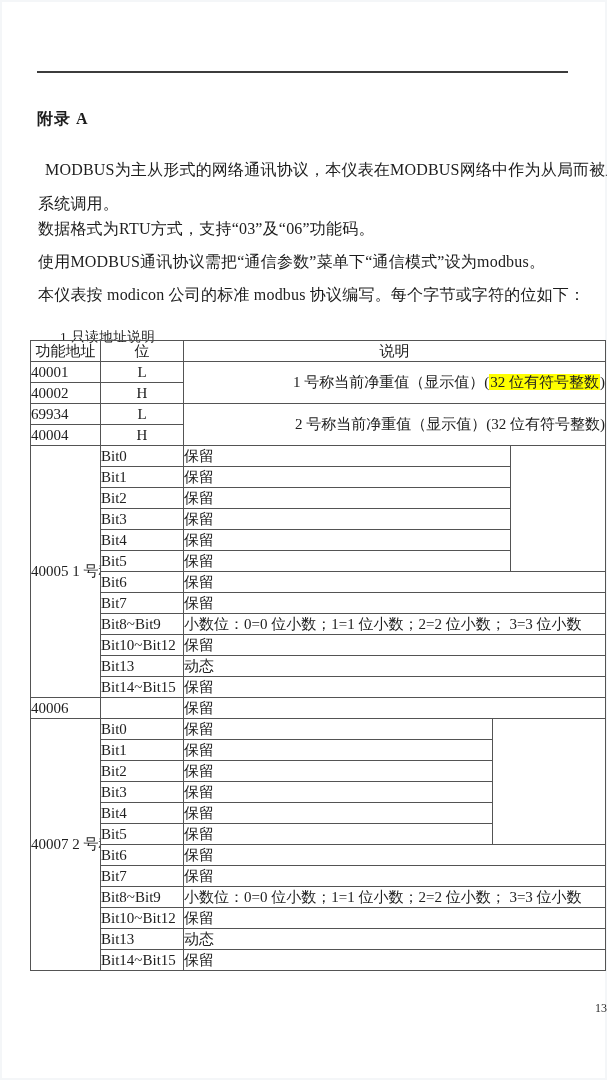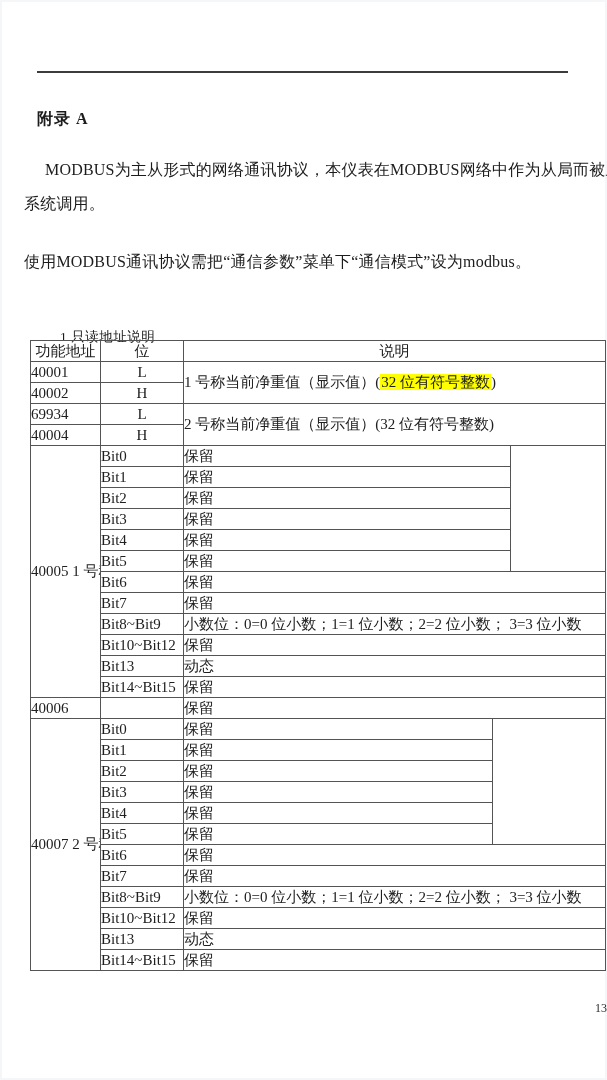--- a/index.html
+++ b/index.html
@@ -3,54 +3,56 @@
 <meta charset="utf-8">
 <style>
   html,body{margin:0;padding:0;}
   body{
     width:607px;height:1080px;background:#fbfbfc;position:relative;
     font-family:"Liberation Serif","DejaVu Serif",serif;color:#1c1c1c;
   }
   .page{position:absolute;inset:0;background:#ffffff;box-shadow:inset 0 0 0 2px #f4f6f8;}
   .top-rule{position:absolute;left:37px;top:71px;width:531px;height:2px;background:#3c3c3c;}
   .appendix{position:absolute;left:37px;top:109px;font-size:16px;font-weight:bold;letter-spacing:1px;}
-  .bl{position:absolute;left:24px;font-size:16px;white-space:nowrap;letter-spacing:0.2px;}
+  .bl{position:absolute;left:38px;font-size:16px;white-space:nowrap;letter-spacing:0.2px;}
   #bl0{top:160px;left:45px;}
   #bl1{top:194px;}
   #bl2{top:219px;}
   #bl3{top:252px;text-align:right;}
   #bl4{top:285px;}
   .tbl-caption{position:absolute;left:60px;top:328px;font-size:13.5px;letter-spacing:0.5px;}
   table.addr{
     position:absolute;left:30px;top:340px;width:575px;
     border-collapse:collapse;table-layout:fixed;font-size:15px;color:#202020;
   }
   table.addr td{
     border:1px solid #545454;height:20px;padding:0;vertical-align:middle;
     overflow:hidden;white-space:nowrap;
   }
   td.th{text-align:center;}
   td.c-left{padding-left:8px;text-align:left;margin-top:44px;}
   td.c-center{text-align:center;}
-  td.desc-merged{text-align:left;vertical-align:top;line-height:21px;}
+  td.desc-merged{text-align:right;vertical-align:top;line-height:21px;}
   td.addr-multi{vertical-align:top;padding-left:8px;padding-top:1px;line-height:21px;white-space:pre-line;}
   mark{color:inherit;padding:0 1px;}
   .pagenum{position:absolute;top:1001px;left:0;width:100%;text-align:right;font-size:12px;color:#2a2a2a;}
 </style>
 </head>
 <body>
 
 <div class="page">
   <div class="top-rule"></div>
 
   <div class="appendix">附录 A</div>
 
   <div class="bl" id="bl0">MODBUS为主从形式的网络通讯协议，本仪表在MODBUS网络中作为从局而被上位</div>
   <div class="bl" id="bl1">系统调用。</div>
+  <div class="bl" id="bl2">数据格式为RTU方式，支持“03”及“06”功能码。</div>
   <div class="bl" id="bl3">使用MODBUS通讯协议需把“通信参数”菜单下“通信模式”设为modbus。</div>
+  <div class="bl" id="bl4">本仪表按 modicon 公司的标准 modbus 协议编写。每个字节或字符的位如下：</div>
 
   <div class="tbl-caption">1 只读地址说明</div>
 
   <table class="addr">
     <colgroup>
       <col style="width:70px">
         <col style="width:83px">
         <col style="width:309px">
         <col style="width:18px">
         <col style="width:95px">

